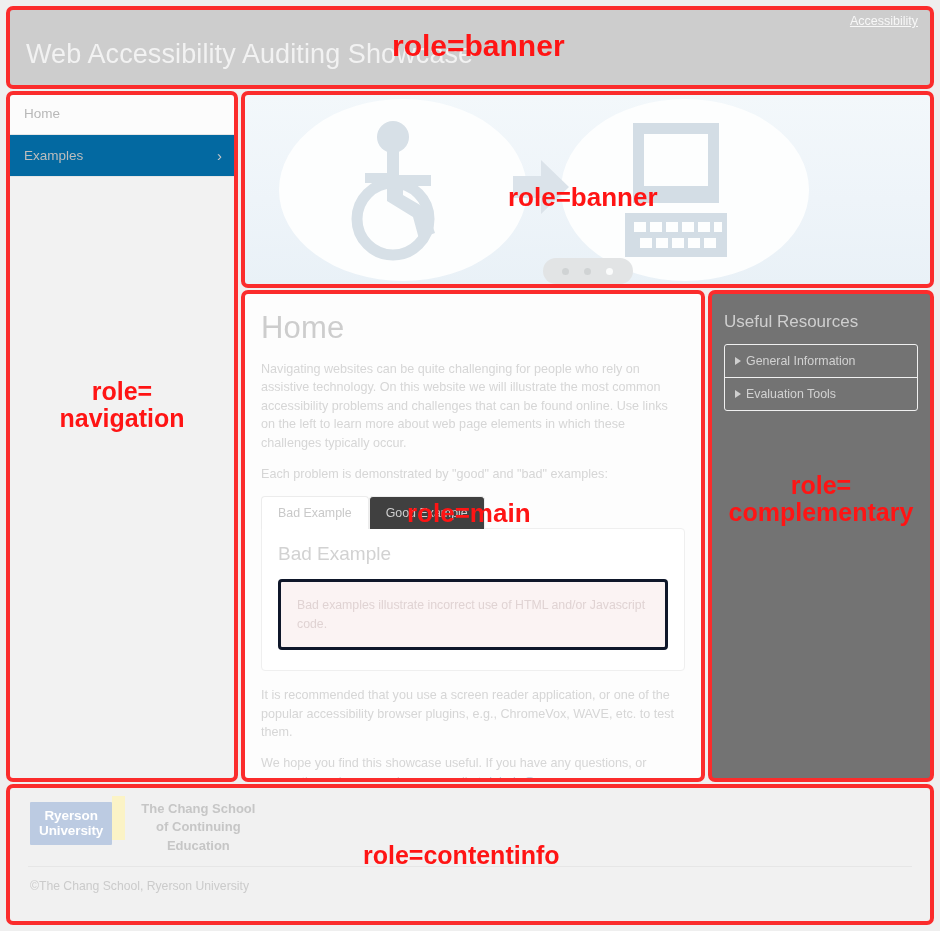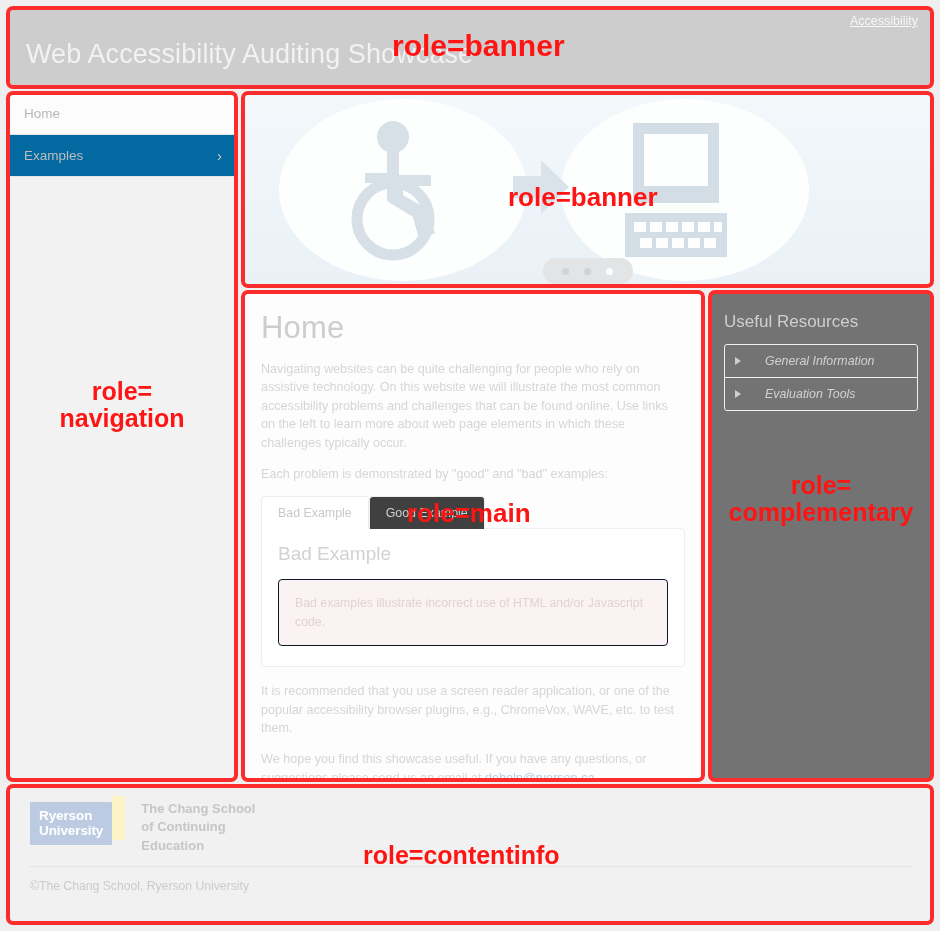--- a/index.html
+++ b/index.html
@@ -184,21 +184,21 @@
     box-sizing: border-box;
   }
   .tab-body-title {
     font-size: 19px;
     font-weight: 400;
     color: #d2d2d2;
     margin: 0 0 14px 0;
   }
   .alert-box {
     background: #fbf3f3;
-    border: 1px solid #0f172a;
+    border: 3px solid #0f172a;
     border-radius: 4px;
     padding: 14px 16px;
     font-size: 12.3px;
     line-height: 1.5;
     color: #e0d3d3;
   }
 
   
   .aside-panel {
     position: absolute;
@@ -216,40 +216,40 @@
     margin: 4px 0 12px 0;
   }
   .accordion { border: 1px solid #f0f0f0; border-radius: 3px; }
   .acc-item {
     font-size: 12.4px;
     color: #d2d2d2;
     padding: 9px 10px;
     border-bottom: 1px solid #f1f1f1;
     display: flex;
     align-items: center;
-    gap: 24px;
-    font-style: italic;
+    gap: 5px;
   }
   .acc-item:last-child { border-bottom: none; }
   .acc-caret {
     width: 0; height: 0;
     border-left: 6px solid #cfcfcf;
     border-top: 4px solid transparent;
     border-bottom: 4px solid transparent;
     flex: 0 0 auto;
   }
 
   
   .footer-panel {
     position: absolute;
     left: 8px; top: 786px;
     width: 924px; height: 137px;
     background: #f1f1f1;
     border-radius: 4px;
     box-sizing: border-box;
+    text-align: center;
   }
   .logo-wrap {
     position: absolute;
     left: 22px; top: 16px;
     display: flex;
     align-items: flex-start;
   }
   .logo-box {
     background: #bccbe2;
     padding: 6px 9px 7px 9px;

